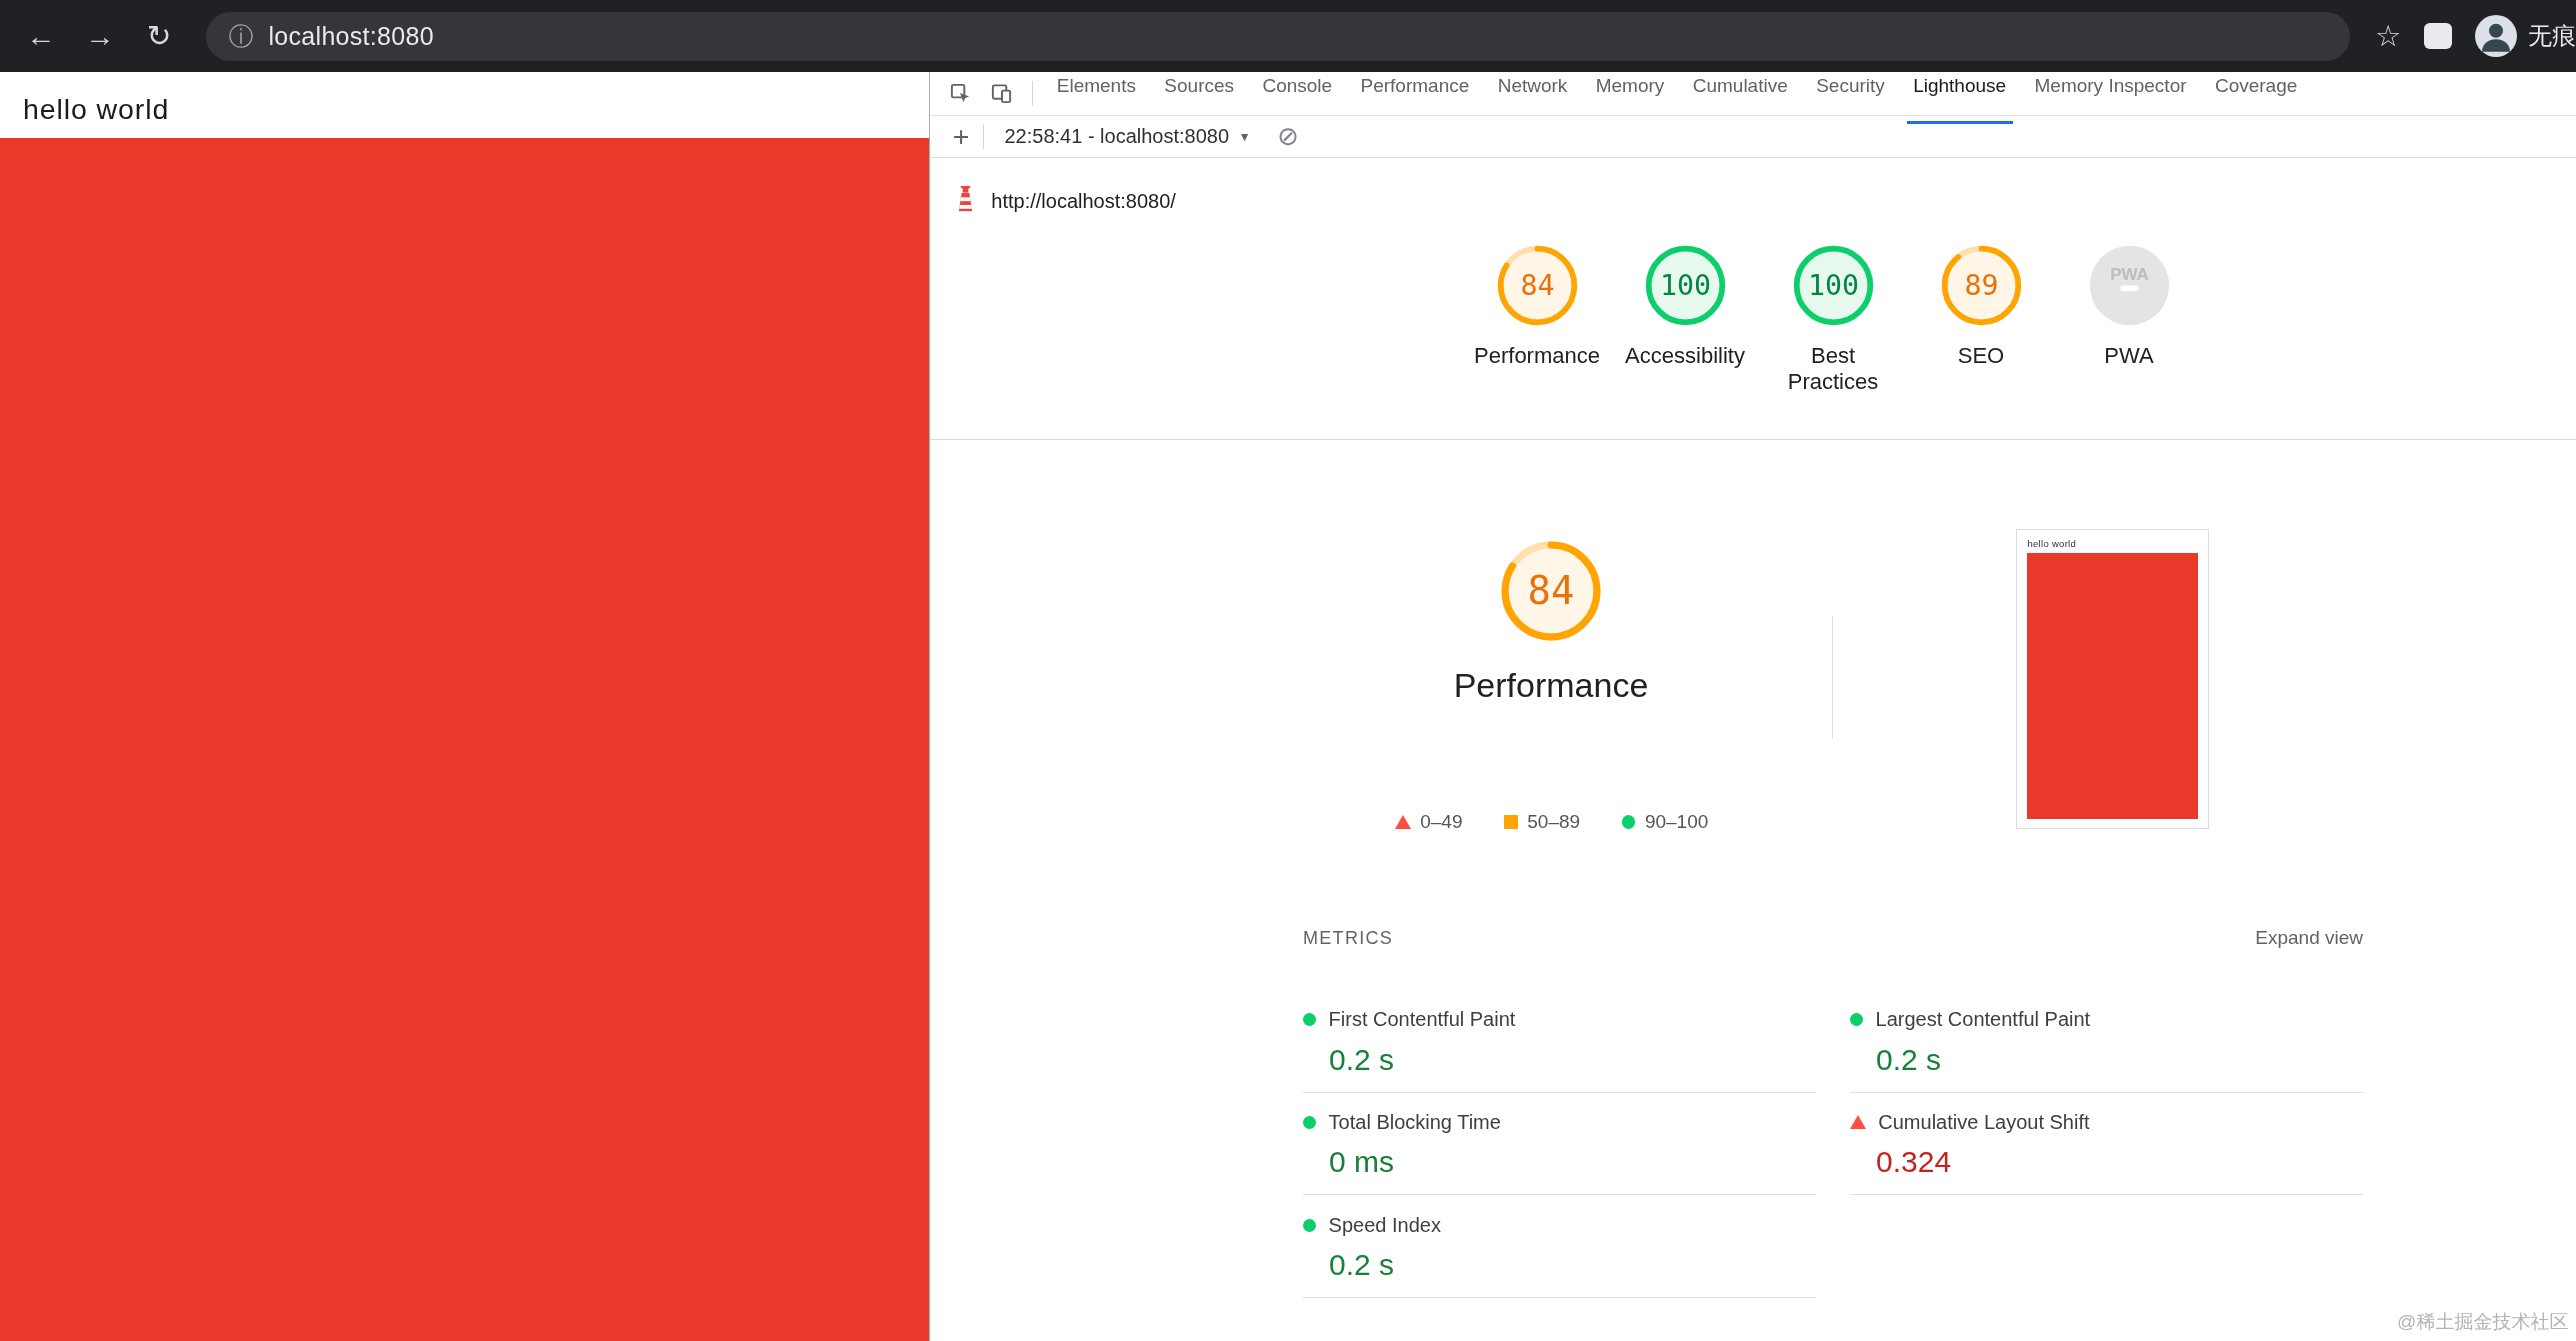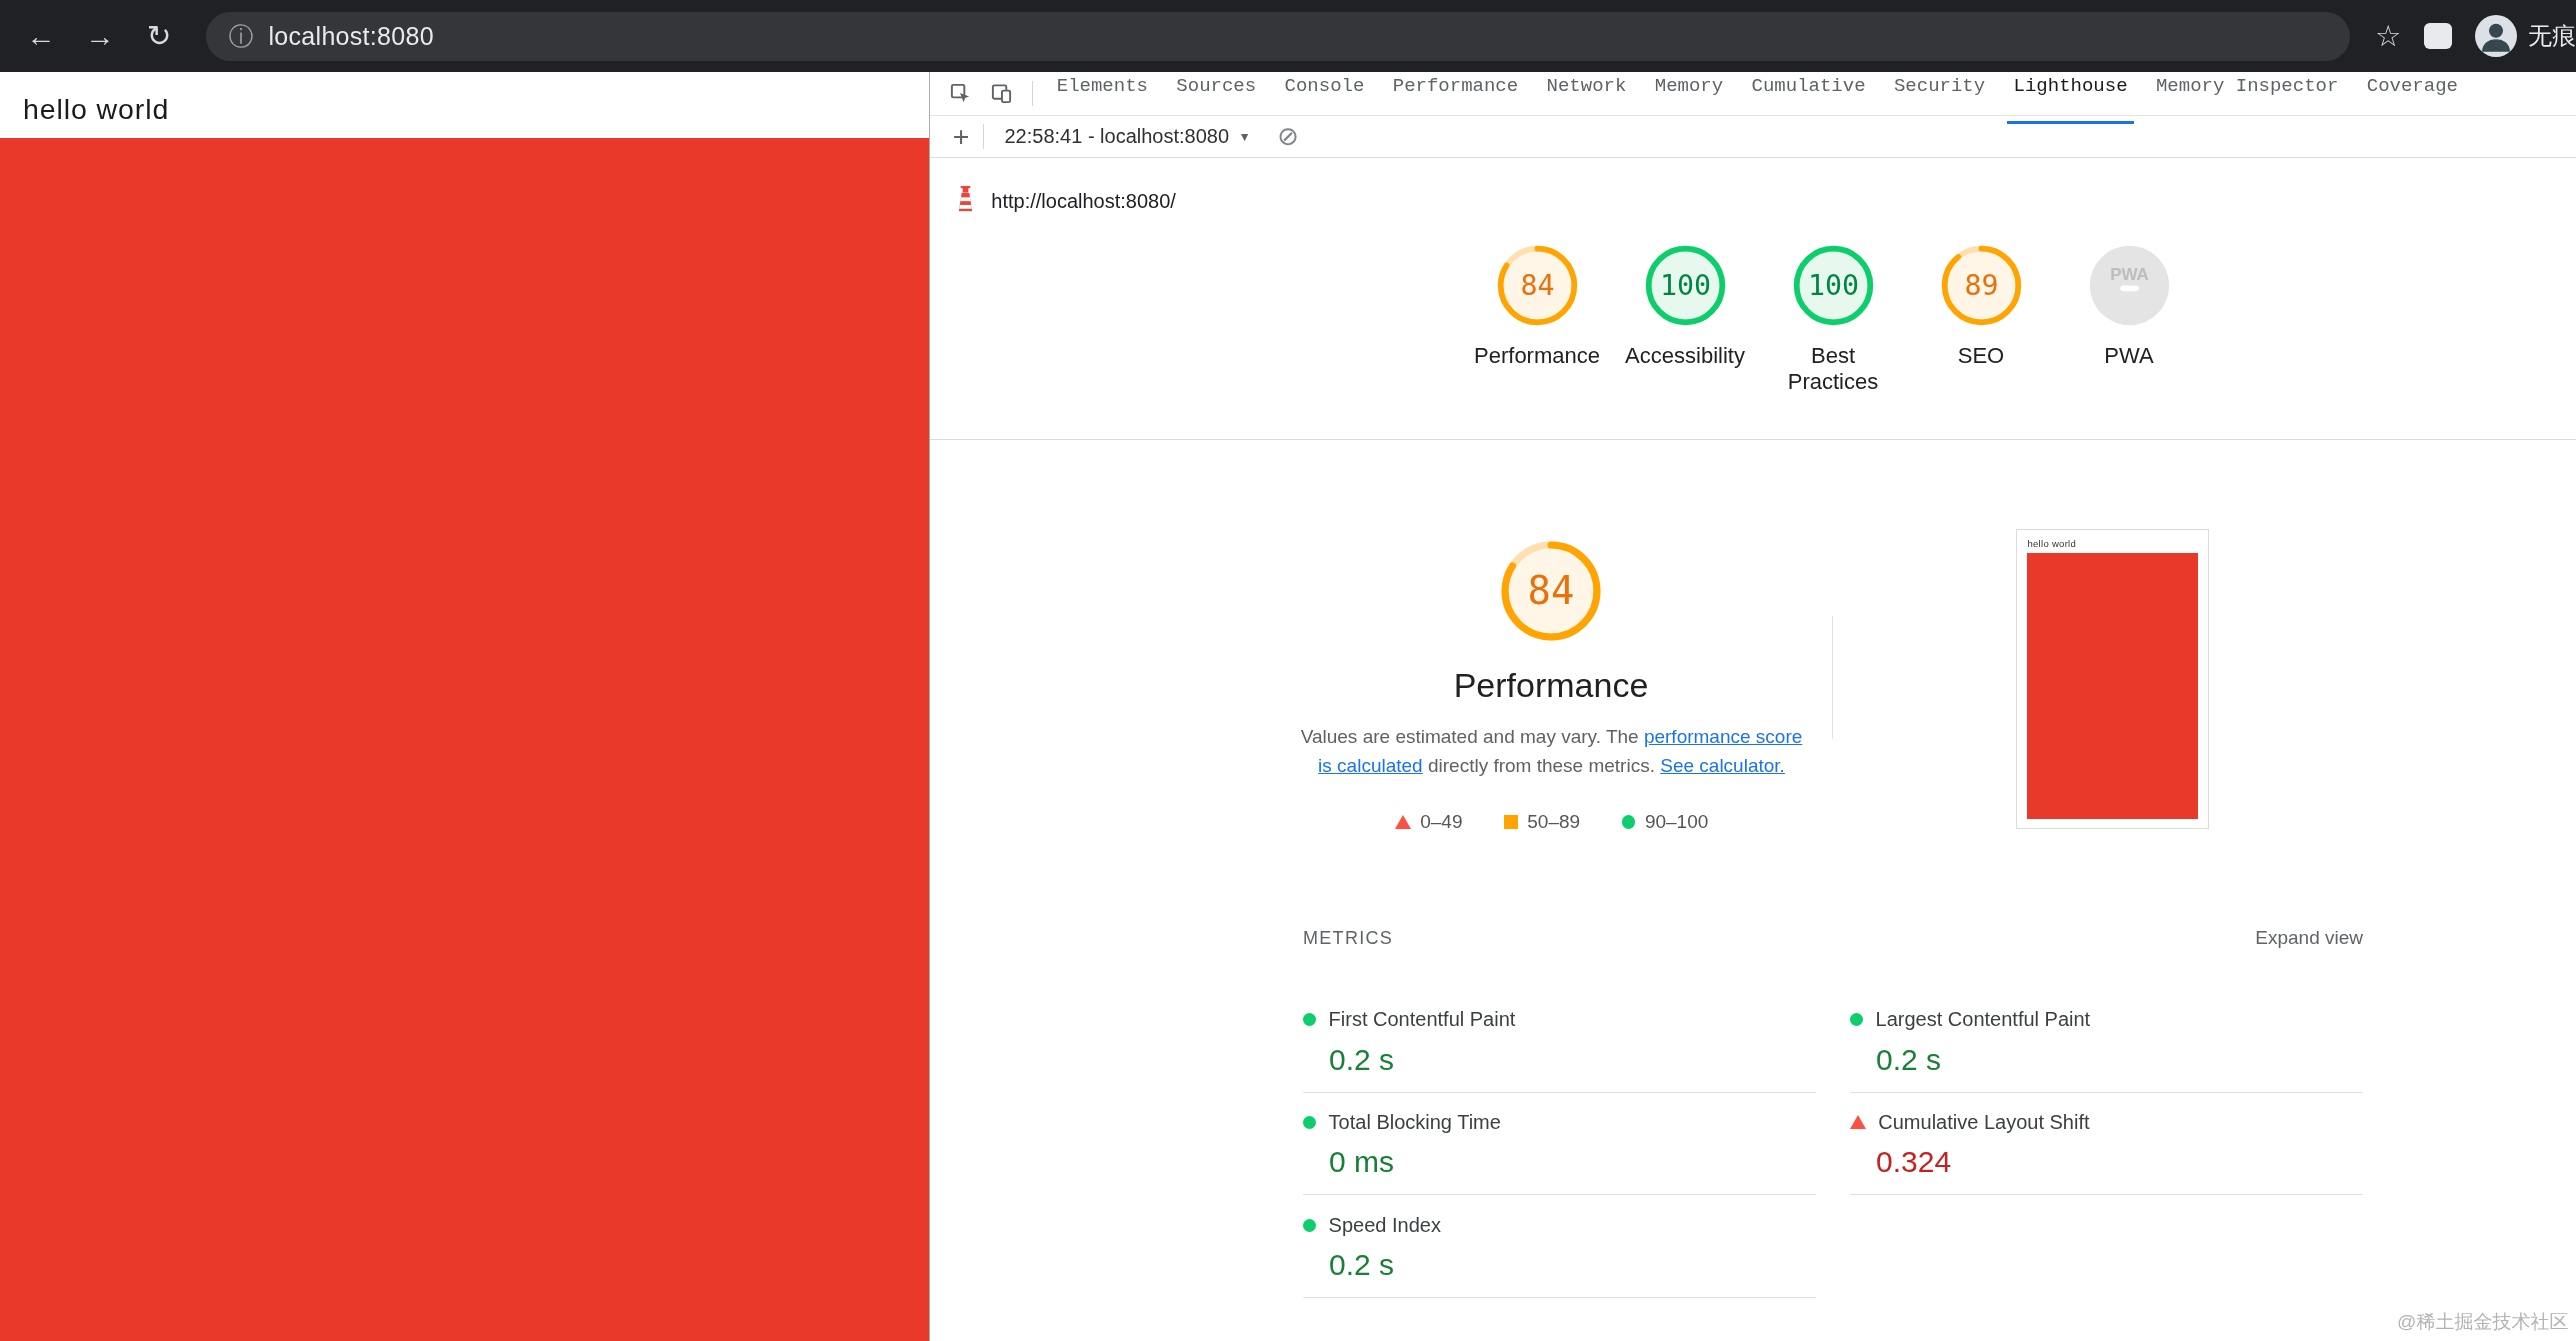--- a/index.html
+++ b/index.html
@@ -30,21 +30,21 @@
   
   .devtools-pane { position:absolute; top:72px; left:929px; right:0; bottom:0; background:#fff;
                    border-left:0.9px solid #ababab; overflow:hidden; }
 
   .dt-tabbar { height:44px; display:flex; align-items:center; border-bottom:0.9px solid #e3e3e3;
                padding-left:13.3px; color:#5f6368; }
   .dt-iconbtn { width:34px; height:34px; display:flex; align-items:center; justify-content:center;
                 margin-right:7.6px; cursor:pointer; }
   .dt-sep { width:0.9px; height:25px; background:#d5d5d5; margin:0 9.5px 0 5.7px; }
   .dt-tab { padding:0 14.2px; font-size:19px; height:60px; line-height:44px; position:relative;
-            white-space:nowrap; cursor:pointer;font-family:Liberation Mono, monospace; }
+            white-space:nowrap; cursor:pointer; }
   .dt-tab.selected { color:#1a1a1a; }
   .dt-tab.selected::after { content:""; position:absolute; left:7.6px; right:7.6px; bottom:0;
                             height:2.8px; background:#1a73e8; }
 
   .lh-toolbar { height:42px; display:flex; align-items:center; border-bottom:0.9px solid #dadce0;
                 padding-left:15px; color:#5f6368; }
   .plus-btn { font-size:28.5px; width:32px; text-align:center; cursor:pointer; }
   .report-select { display:flex; align-items:center; gap:9.5px; font-size:20px; color:#303030;
                    padding:0 11.4px; cursor:pointer; }
   .caret { font-size:12.3px; color:#5f6368; }
@@ -246,21 +246,20 @@
 
   <div class="cat-gauge big">
     <svg class="gauge" width="106" height="106" viewBox="0 0 120 120">
       <circle class="avg-bg" cx="60" cy="60" r="56"></circle>
       <circle class="gauge-track avg-track" cx="60" cy="60" r="52"></circle>
       <circle class="gauge-arc avg-arc" cx="60" cy="60" r="52" transform="rotate(-90 60 60)" stroke-dasharray="274.44953421760437 326.7256359733385"></circle>
       <text class="gauge-num avg-num" x="60" y="75">84</text>
     </svg>
   </div>
   <div class="cat-title">Performance</div>
-  <div class="cat-desc"><span>Values are estimated and may vary. The </span><a>performance score is calculated</a><span> directly from these metrics. </span><a>See calculator.</a></div>
 
   <div class="legend">
     <span class="legend-item">
       <span class="m-tri"></span>
       <span>0–49</span>
     </span>
     <span class="legend-item">
       <span class="m-sq"></span>
       <span>50–89</span>
     </span>

